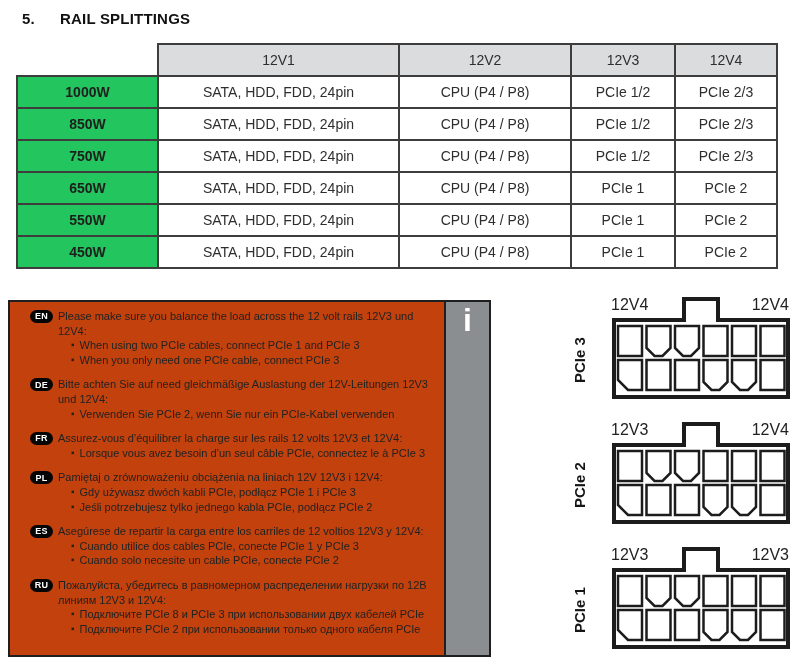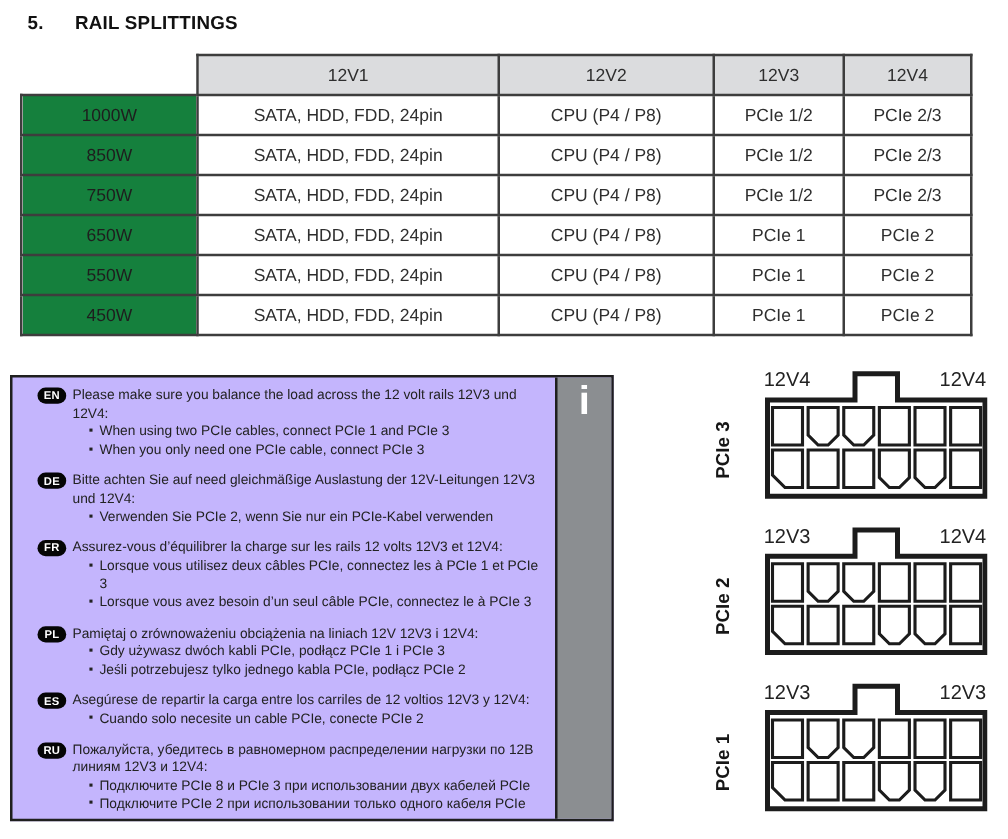--- a/index.html
+++ b/index.html
@@ -27,26 +27,26 @@
   .rail-table col.c1{width:241px}
   .rail-table col.c2{width:172px}
   .rail-table col.c3{width:104px}
   .rail-table col.c4{width:102px}
   .rail-table th,.rail-table td{
     border:2px solid #3d3d3d;height:30px;padding:0;text-align:center;
     font-weight:normal;white-space:nowrap;overflow:hidden;
   }
   .rail-table thead th{background:#dbdcde;}
   .rail-table thead th.blank{border:none;background:transparent;}
-  .rail-table tbody th{background:#15803d;font-weight:normal;color:#1e1e1e;}
+  .rail-table tbody th{background:#22c55e;font-weight:bold;color:#1e1e1e;}
 
   
   .notes-box{
     position:absolute;left:8px;top:300px;width:483px;height:357px;
-    border:2px solid #1f1f1f;box-sizing:border-box;background:#c4b5fd;
+    border:2px solid #1f1f1f;box-sizing:border-box;background:#c2410c;
   }
   .notes-content{
     position:absolute;top:0;bottom:0;left:0;right:47px;
     padding:7px 6px 0 20px;overflow:hidden;
   }
   .info-strip{
     position:absolute;top:0;right:0;bottom:0;width:45px;
     background:#8b8e91;border-left:2px solid #1f1f1f;
     box-sizing:border-box;text-align:center;
   }
@@ -177,43 +177,43 @@
             <div class="bullet-line">
               <span>Verwenden Sie PCIe 2, wenn Sie nur ein PCIe-Kabel verwenden</span>
             </div>
           </div>
         </div>
         <div class="note">
           <span class="badge">FR</span>
           <div class="note-body">
             <div class="note-intro">Assurez-vous d’équilibrer la charge sur les rails 12 volts 12V3 et 12V4:</div>
             <div class="bullet-line">
-              <span>Lorsque vous utilisez deux câbles PCIe, connectez les à PCIe 1 et PCIe 3</span>
-            </div>
-            <div class="bullet-line">
               <span>Lorsque vous avez besoin d’un seul câble PCIe, connectez le à PCIe 3</span>
             </div>
           </div>
         </div>
         <div class="note">
           <span class="badge">PL</span>
           <div class="note-body">
             <div class="note-intro">Pamiętaj o zrównoważeniu obciążenia na liniach 12V 12V3 i 12V4:</div>
             <div class="bullet-line">
               <span>Gdy używasz dwóch kabli PCIe, podłącz PCIe 1 i PCIe 3</span>
             </div>
             <div class="bullet-line">
               <span>Jeśli potrzebujesz tylko jednego kabla PCIe, podłącz PCIe 2</span>
             </div>
           </div>
         </div>
         <div class="note">
           <span class="badge">ES</span>
           <div class="note-body">
             <div class="note-intro">Asegúrese de repartir la carga entre los carriles de 12 voltios 12V3 y 12V4:</div>
+            <div class="bullet-line">
+              <span>Cuando utilice dos cables PCIe, conecte PCIe 1 y PCIe 3</span>
+            </div>
             <div class="bullet-line">
               <span>Cuando solo necesite un cable PCIe, conecte PCIe 2</span>
             </div>
           </div>
         </div>
         <div class="note">
           <span class="badge">RU</span>
           <div class="note-body">
             <div class="note-intro">Пожалуйста, убедитесь в равномерном распределении нагрузки по 12В линиям 12V3 и 12V4:</div>
             <div class="bullet-line">

